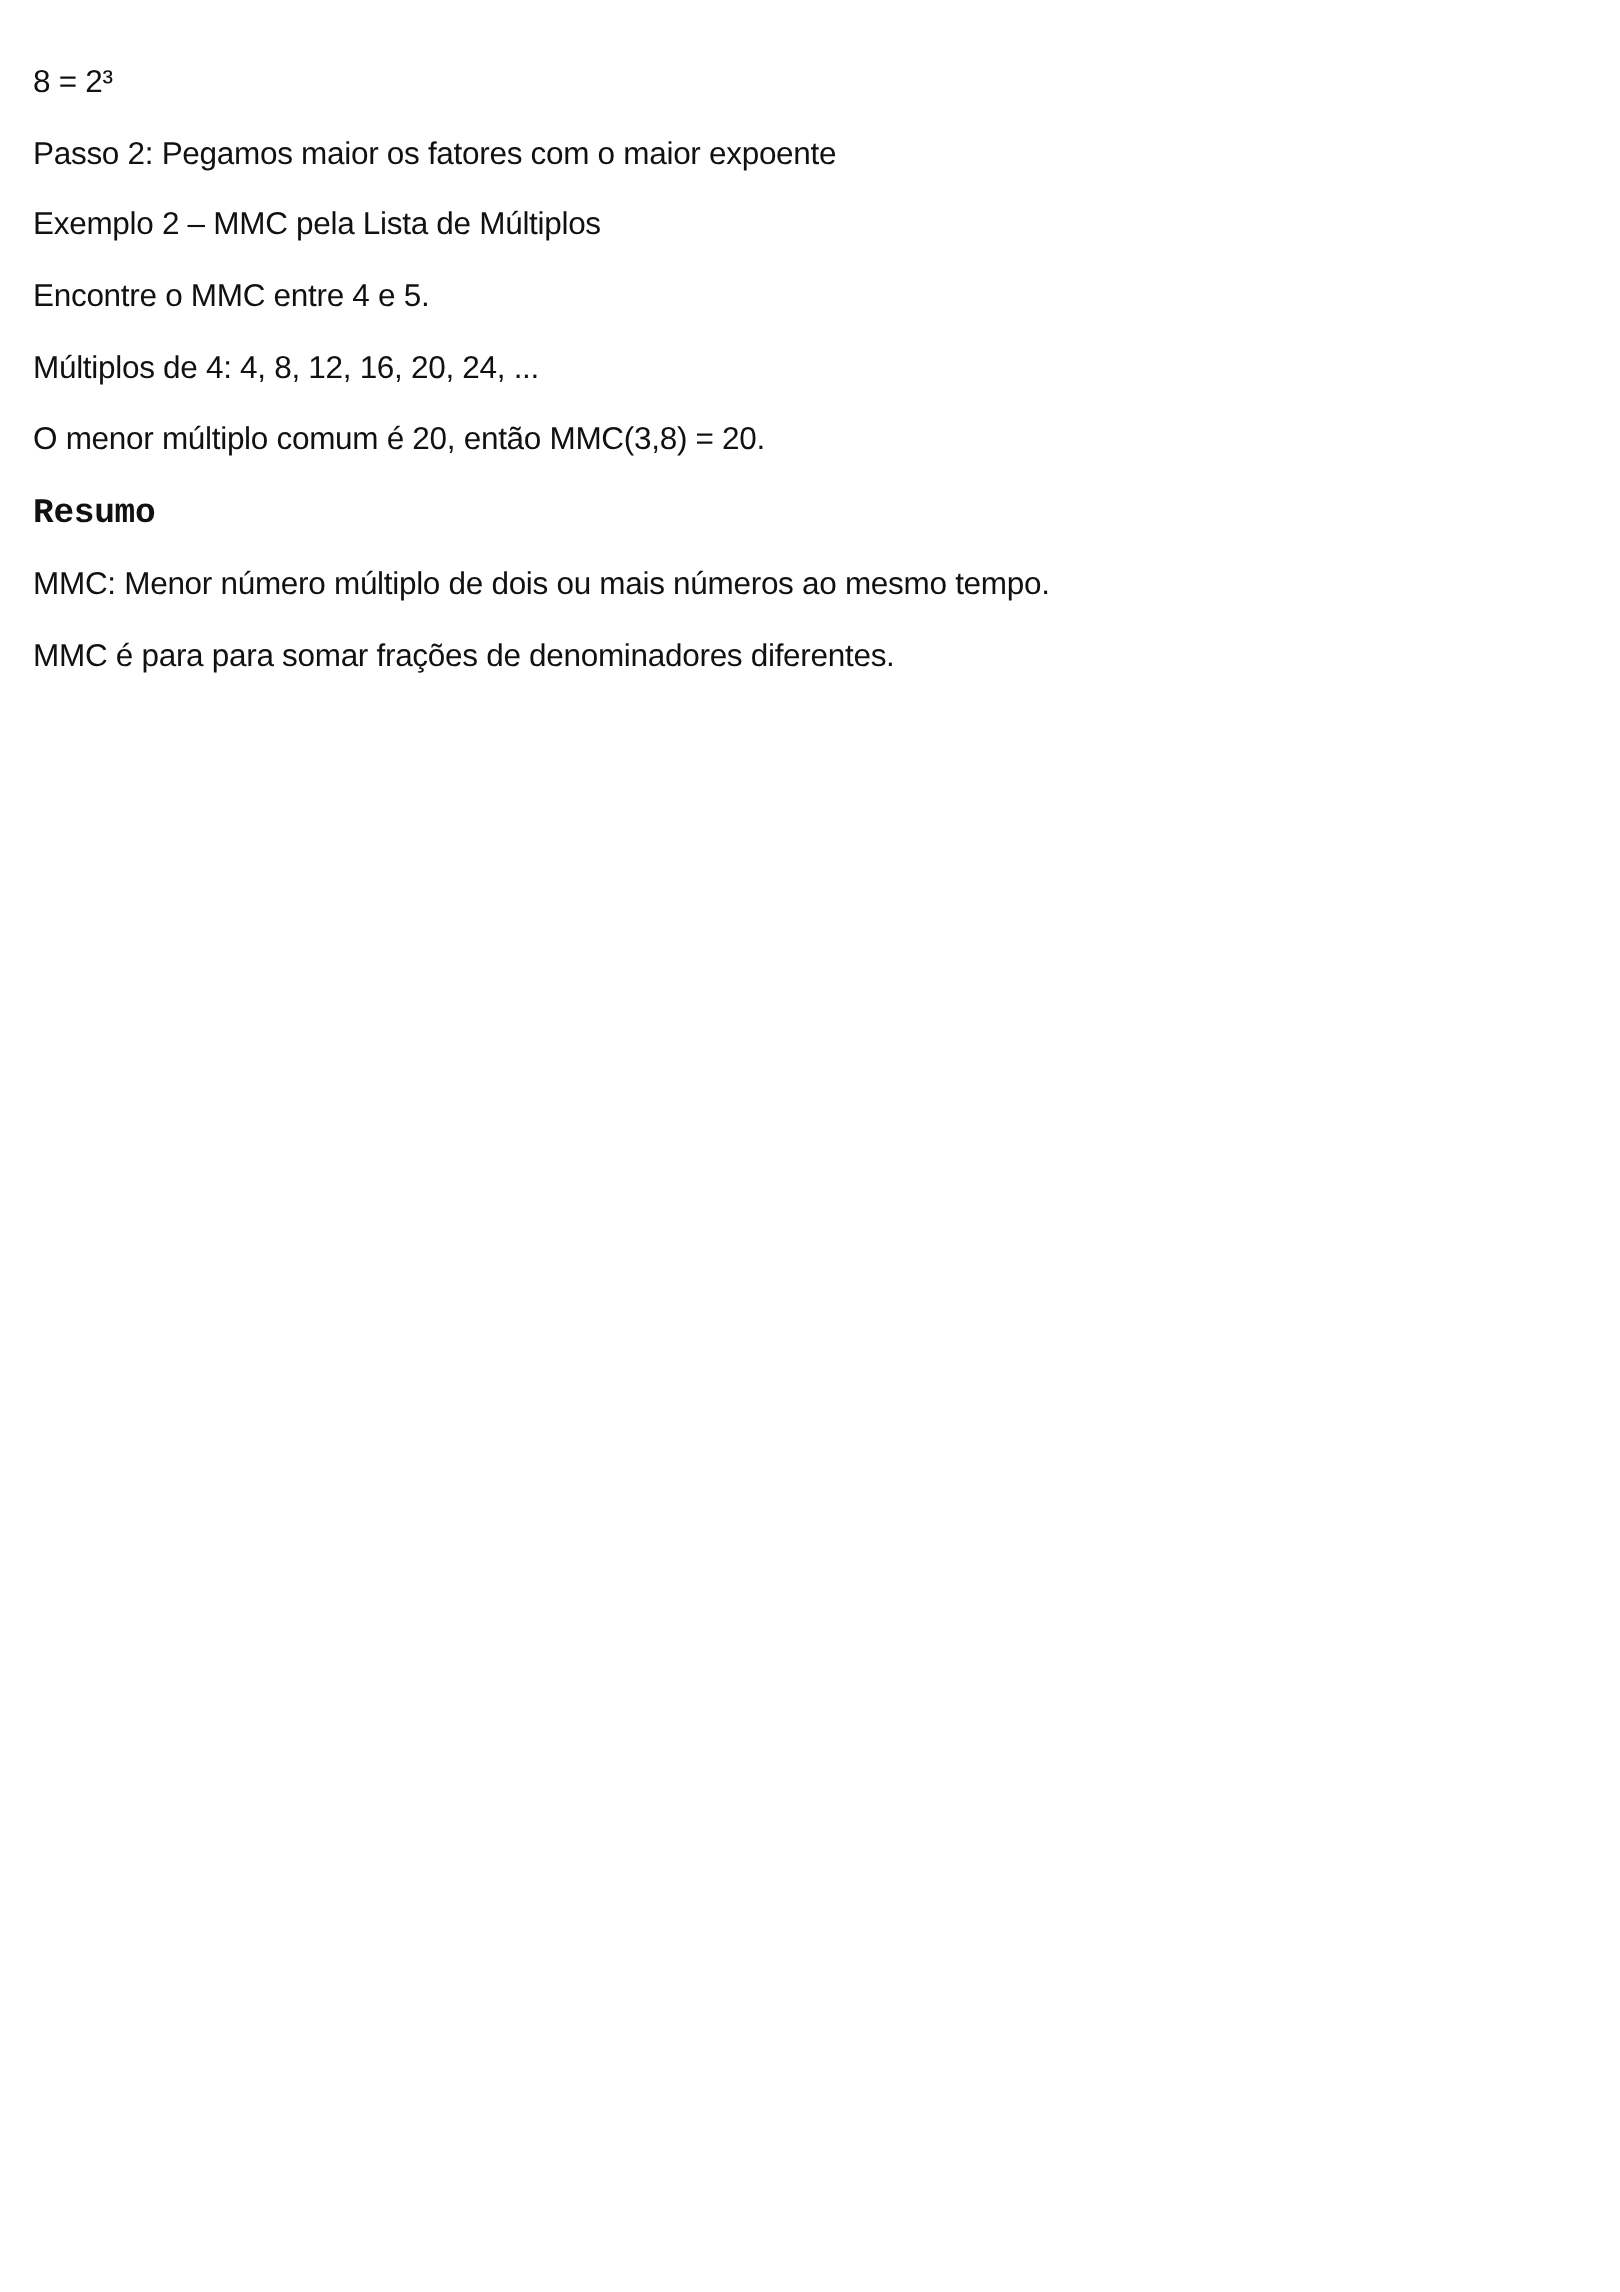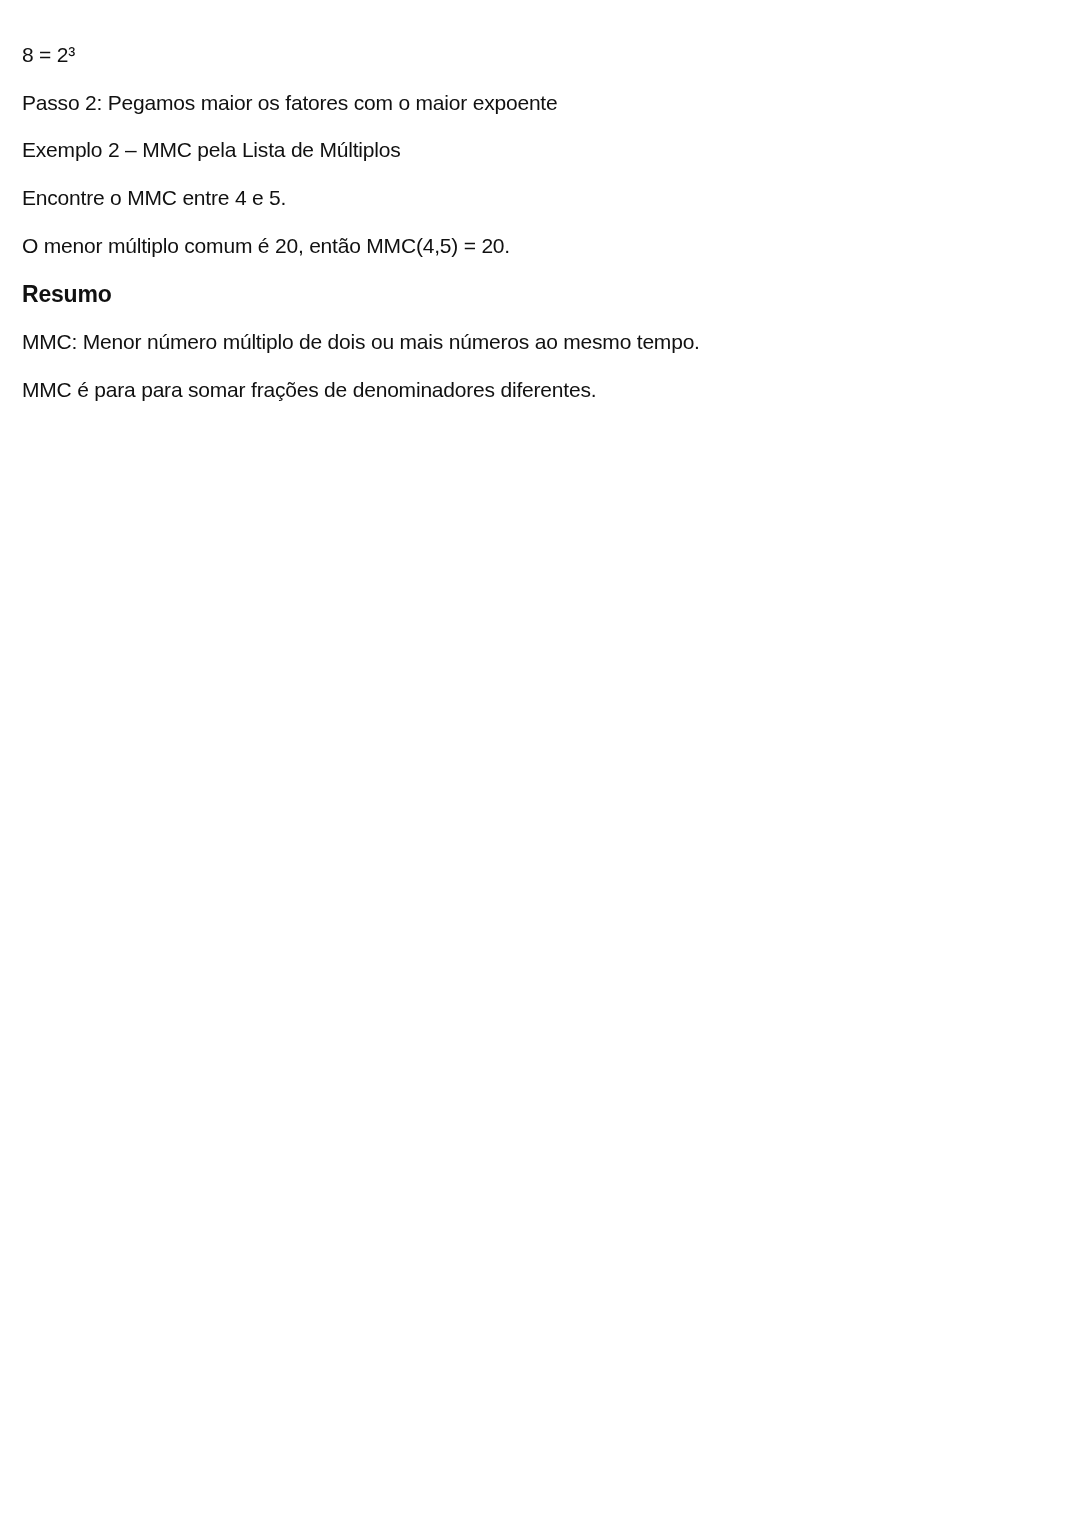--- a/index.html
+++ b/index.html
@@ -33,29 +33,31 @@
     .line b {
       font-weight: normal;
     }
     .heading {
       font-size: 23px;
       font-weight: bold;
       line-height: 30px;
       height: 30px;
       margin: 0 0 19px 0;
       letter-spacing: -0.2px;
+      font-family: Liberation Mono, monospace;
     }
   </style>
 </head>
 <body>
 
 <div class="doc">
   <p class="line"><b></b><span>8 = 2³</span></p>
   <p class="line"><b>Passo 2:</b><span> Pegamos maior os fatores com o maior expoente</span></p>
   <p class="line"><b>Exemplo 2</b><span> – MMC pela Lista de Múltiplos</span></p>
   <p class="line"><b></b><span>Encontre o MMC entre 4 e 5.</span></p>
-  <p class="line"><b></b><span>O menor múltiplo comum é 20, então MMC(4,5) = 20.</span></p>
+  <p class="line"><b></b><span>Múltiplos de 4: 4, 8, 12, 16, 20, 24, ...</span></p>
+  <p class="line"><b></b><span>O menor múltiplo comum é 20, então MMC(3,8) = 20.</span></p>
 
   <h2 class="heading">Resumo</h2>
 
   <p class="line"><b>MMC</b><span>: Menor número múltiplo de dois ou mais números ao mesmo tempo.</span></p>
   <p class="line"><b></b><span>MMC é para para somar frações de denominadores diferentes.</span></p>
 </div>
 
 </body></html>

